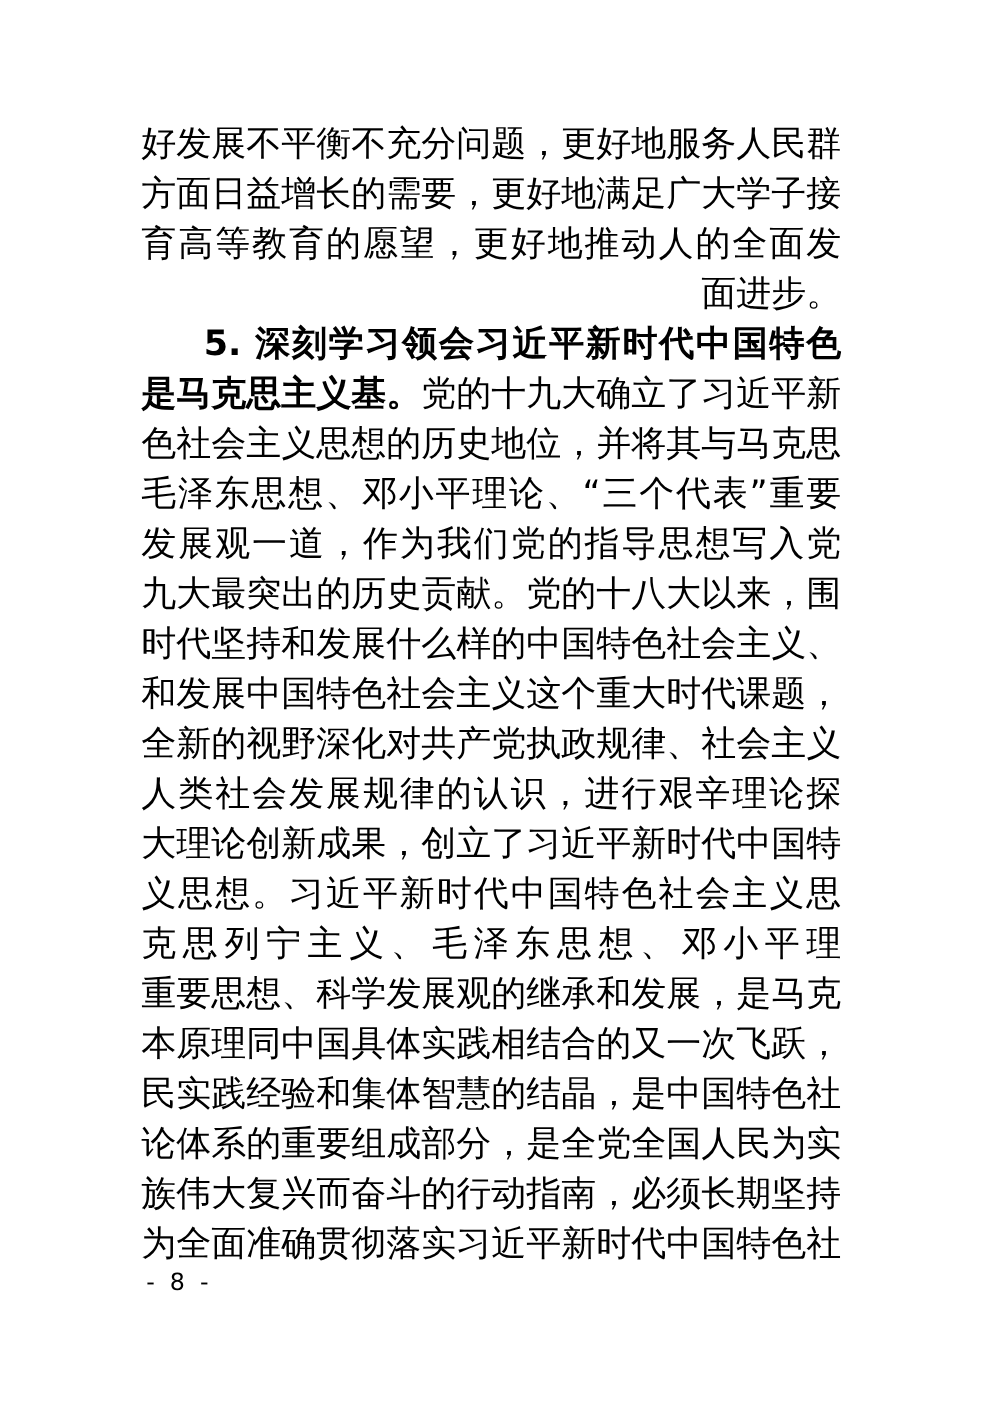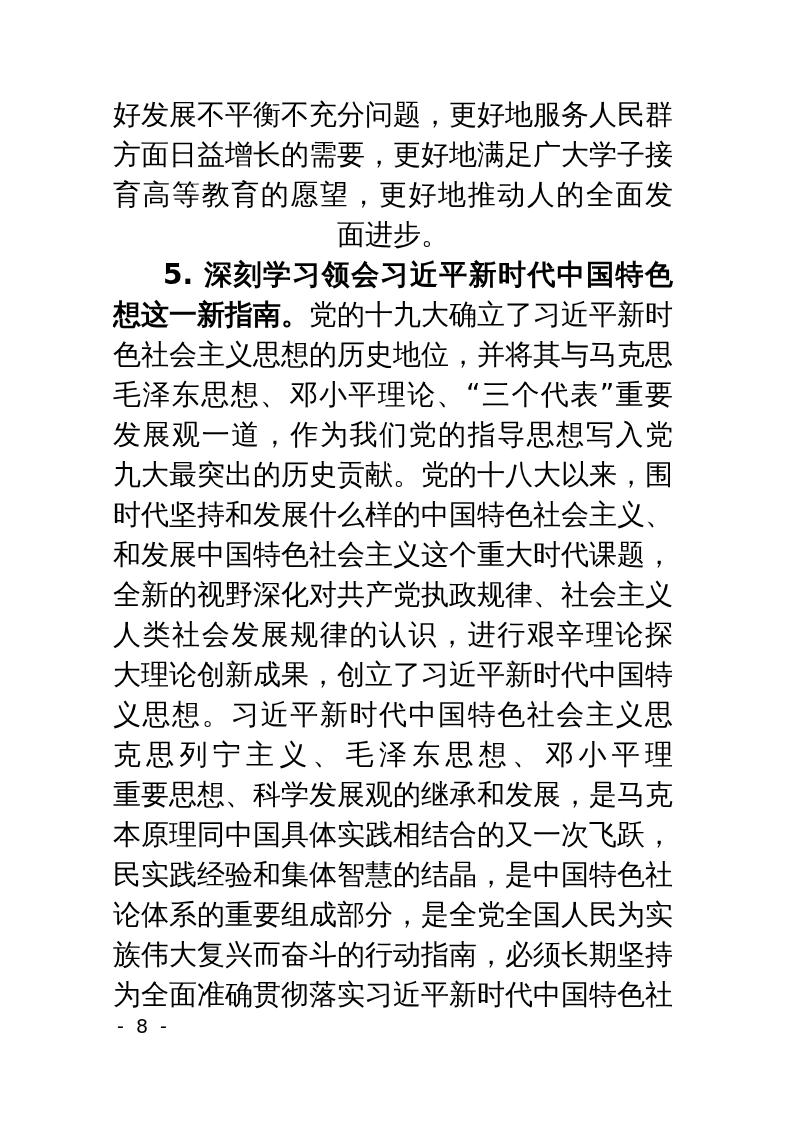--- a/index.html
+++ b/index.html
@@ -20,21 +20,21 @@
     position: absolute;
     left: 113px;
     top: 95px;
     width: 560px;
   }
   .line {
     font-size: 28px;
     line-height: 40px;
     height: 40px;
     overflow: hidden;
-    text-align: center;
+    text-align: right;
   }
   .fill {
     text-align: justify;
     text-align-last: justify;
   }
   .indent {
     padding-left: 50px;
   }
   .bold {
     font-weight: 700;
@@ -55,21 +55,21 @@
 <div class="page">
 
   <div class="body-text">
 
     <div class="line fill"><span>好发展不平衡不充分问题，更好地服务人民群众在健身</span></div>
     <div class="line fill"><span>方面日益增长的需要，更好地满足广大学子接受优质体</span></div>
     <div class="line fill"><span>育高等教育的愿望，更好地推动人的全面发展、社会全</span></div>
     <div class="line"><span>面进步。</span></div>
 
     <div class="line fill indent"><span class="bold">5. 深刻学习领会习近平新时代中国特色社会主义思</span></div>
-    <div class="line fill"><span class="bold">想这一新指南。</span><span>党的十九大确立了习近平新时代中国特</span></div>
+    <div class="line fill"><span class="bold">是马克思主义基。</span><span>党的十九大确立了习近平新时代中国特</span></div>
 
     <div class="line fill"><span>色社会主义思想的历史地位，并将其与马克思列宁主义、</span></div>
     <div class="line fill"><span>毛泽东思想、邓小平理论、“三个代表”重要思想、科学</span></div>
     <div class="line fill"><span>发展观一道，作为我们党的指导思想写入党章，这是十</span></div>
     <div class="line fill"><span>九大最突出的历史贡献。党的十八大以来，围绕回答新</span></div>
     <div class="line fill"><span>时代坚持和发展什么样的中国特色社会主义、怎样坚持</span></div>
     <div class="line fill"><span>和发展中国特色社会主义这个重大时代课题，我们党以</span></div>
     <div class="line fill"><span>全新的视野深化对共产党执政规律、社会主义建设规律、</span></div>
     <div class="line fill"><span>人类社会发展规律的认识，进行艰辛理论探索，取得重</span></div>
     <div class="line fill"><span>大理论创新成果，创立了习近平新时代中国特色社会主</span></div>

